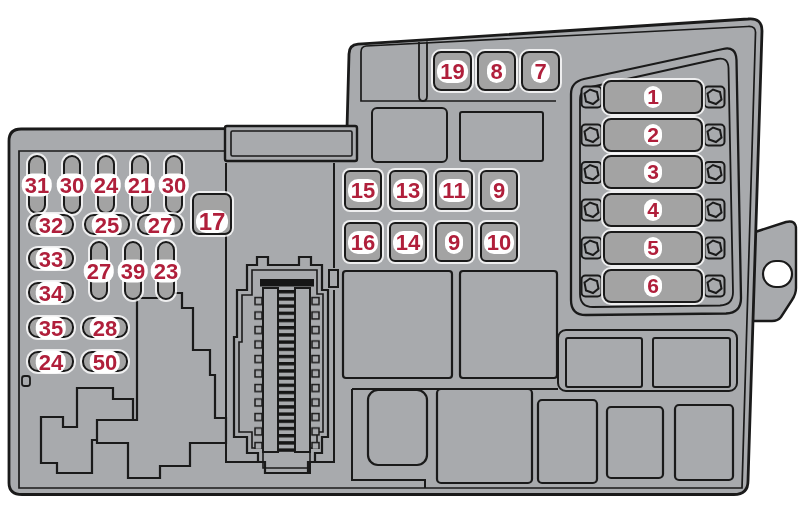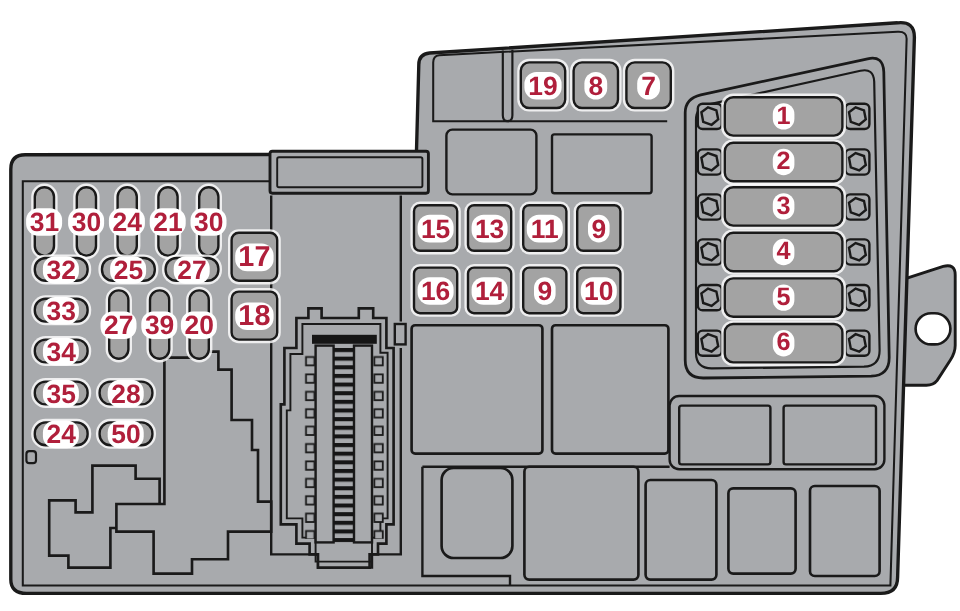--- a/index.html
+++ b/index.html
@@ -5,21 +5,21 @@
   html,body{margin:0;padding:0;background:#fff;}
   .stage{position:relative;width:800px;height:509px;background:#fff;overflow:hidden;
          font-family:"Liberation Sans", sans-serif;}
   svg{position:absolute;left:0;top:0;}
   
   .slot{position:absolute;box-sizing:border-box;background:#a3a3a3;border:2px solid #1a1a1a;
         box-shadow:0 0 0 2px rgba(255,255,255,.8);}
   .fv{width:18px;height:59px;border-radius:9px;}          
   .fh{width:46px;height:21px;border-radius:10px;}         
   .fsq{width:38px;height:40px;border-radius:6px;display:flex;align-items:center;justify-content:center;}
-  .fsq.big{width:40px;height:42px;border-radius:7px;}
+  .fsq.big{width:40px;height:42px;border-radius:7px;align-items:flex-end;}
   .ftop{width:39px;height:40px;border-radius:8px;display:flex;align-items:center;justify-content:center;}
   .relay{width:100px;height:34px;border-radius:8px;display:flex;align-items:center;justify-content:center;}
   
   .badge{background:#fff;border-radius:10px;padding:0 3px;line-height:23px;
          font-weight:bold;font-size:22px;color:#b01f3b;white-space:nowrap;}
   .center-badge{position:absolute;left:50%;top:50%;transform:translate(-50%,-50%);}
   .fsq .badge,.ftop .badge,.relay .badge{background:#fff;}
   .fsq.big .badge{font-size:24px;}
   .relay .badge{font-size:21px;line-height:22px;}
 </style>
@@ -155,21 +155,21 @@
 <div class="slot fh" style="left:28px;top:248px">
       <span class="badge center-badge">33</span>
     </div>
 <div class="slot fv" style="left:90px;top:241px">
       <span class="badge center-badge">27</span>
     </div>
 <div class="slot fv" style="left:124px;top:241px">
       <span class="badge center-badge">39</span>
     </div>
 <div class="slot fv" style="left:157px;top:241px">
-      <span class="badge center-badge">20</span>
+      <span class="badge center-badge">23</span>
     </div>
 
 <div class="slot fh" style="left:28px;top:282px">
       <span class="badge center-badge">34</span>
     </div>
 <div class="slot fh" style="left:28px;top:317px">
       <span class="badge center-badge">35</span>
     </div>
 <div class="slot fh" style="left:82px;top:317px">
       <span class="badge center-badge">28</span>
@@ -177,23 +177,20 @@
 <div class="slot fh" style="left:28px;top:351px">
       <span class="badge center-badge">24</span>
     </div>
 <div class="slot fh" style="left:82px;top:351px">
       <span class="badge center-badge">50</span>
     </div>
 
 <div class="slot fsq big" style="position:absolute;left:192px;top:193px">
       <span class="badge">17</span>
     </div>
-<div class="slot fsq big" style="position:absolute;left:192px;top:242px">
-      <span class="badge">18</span>
-    </div>
 
 <div class="slot ftop" style="position:absolute;left:433px;top:51px">
       <span class="badge">19</span>
     </div>
 <div class="slot ftop" style="position:absolute;left:477px;top:51px">
       <span class="badge">8</span>
     </div>
 <div class="slot ftop" style="position:absolute;left:521px;top:51px">
       <span class="badge">7</span>
     </div>

